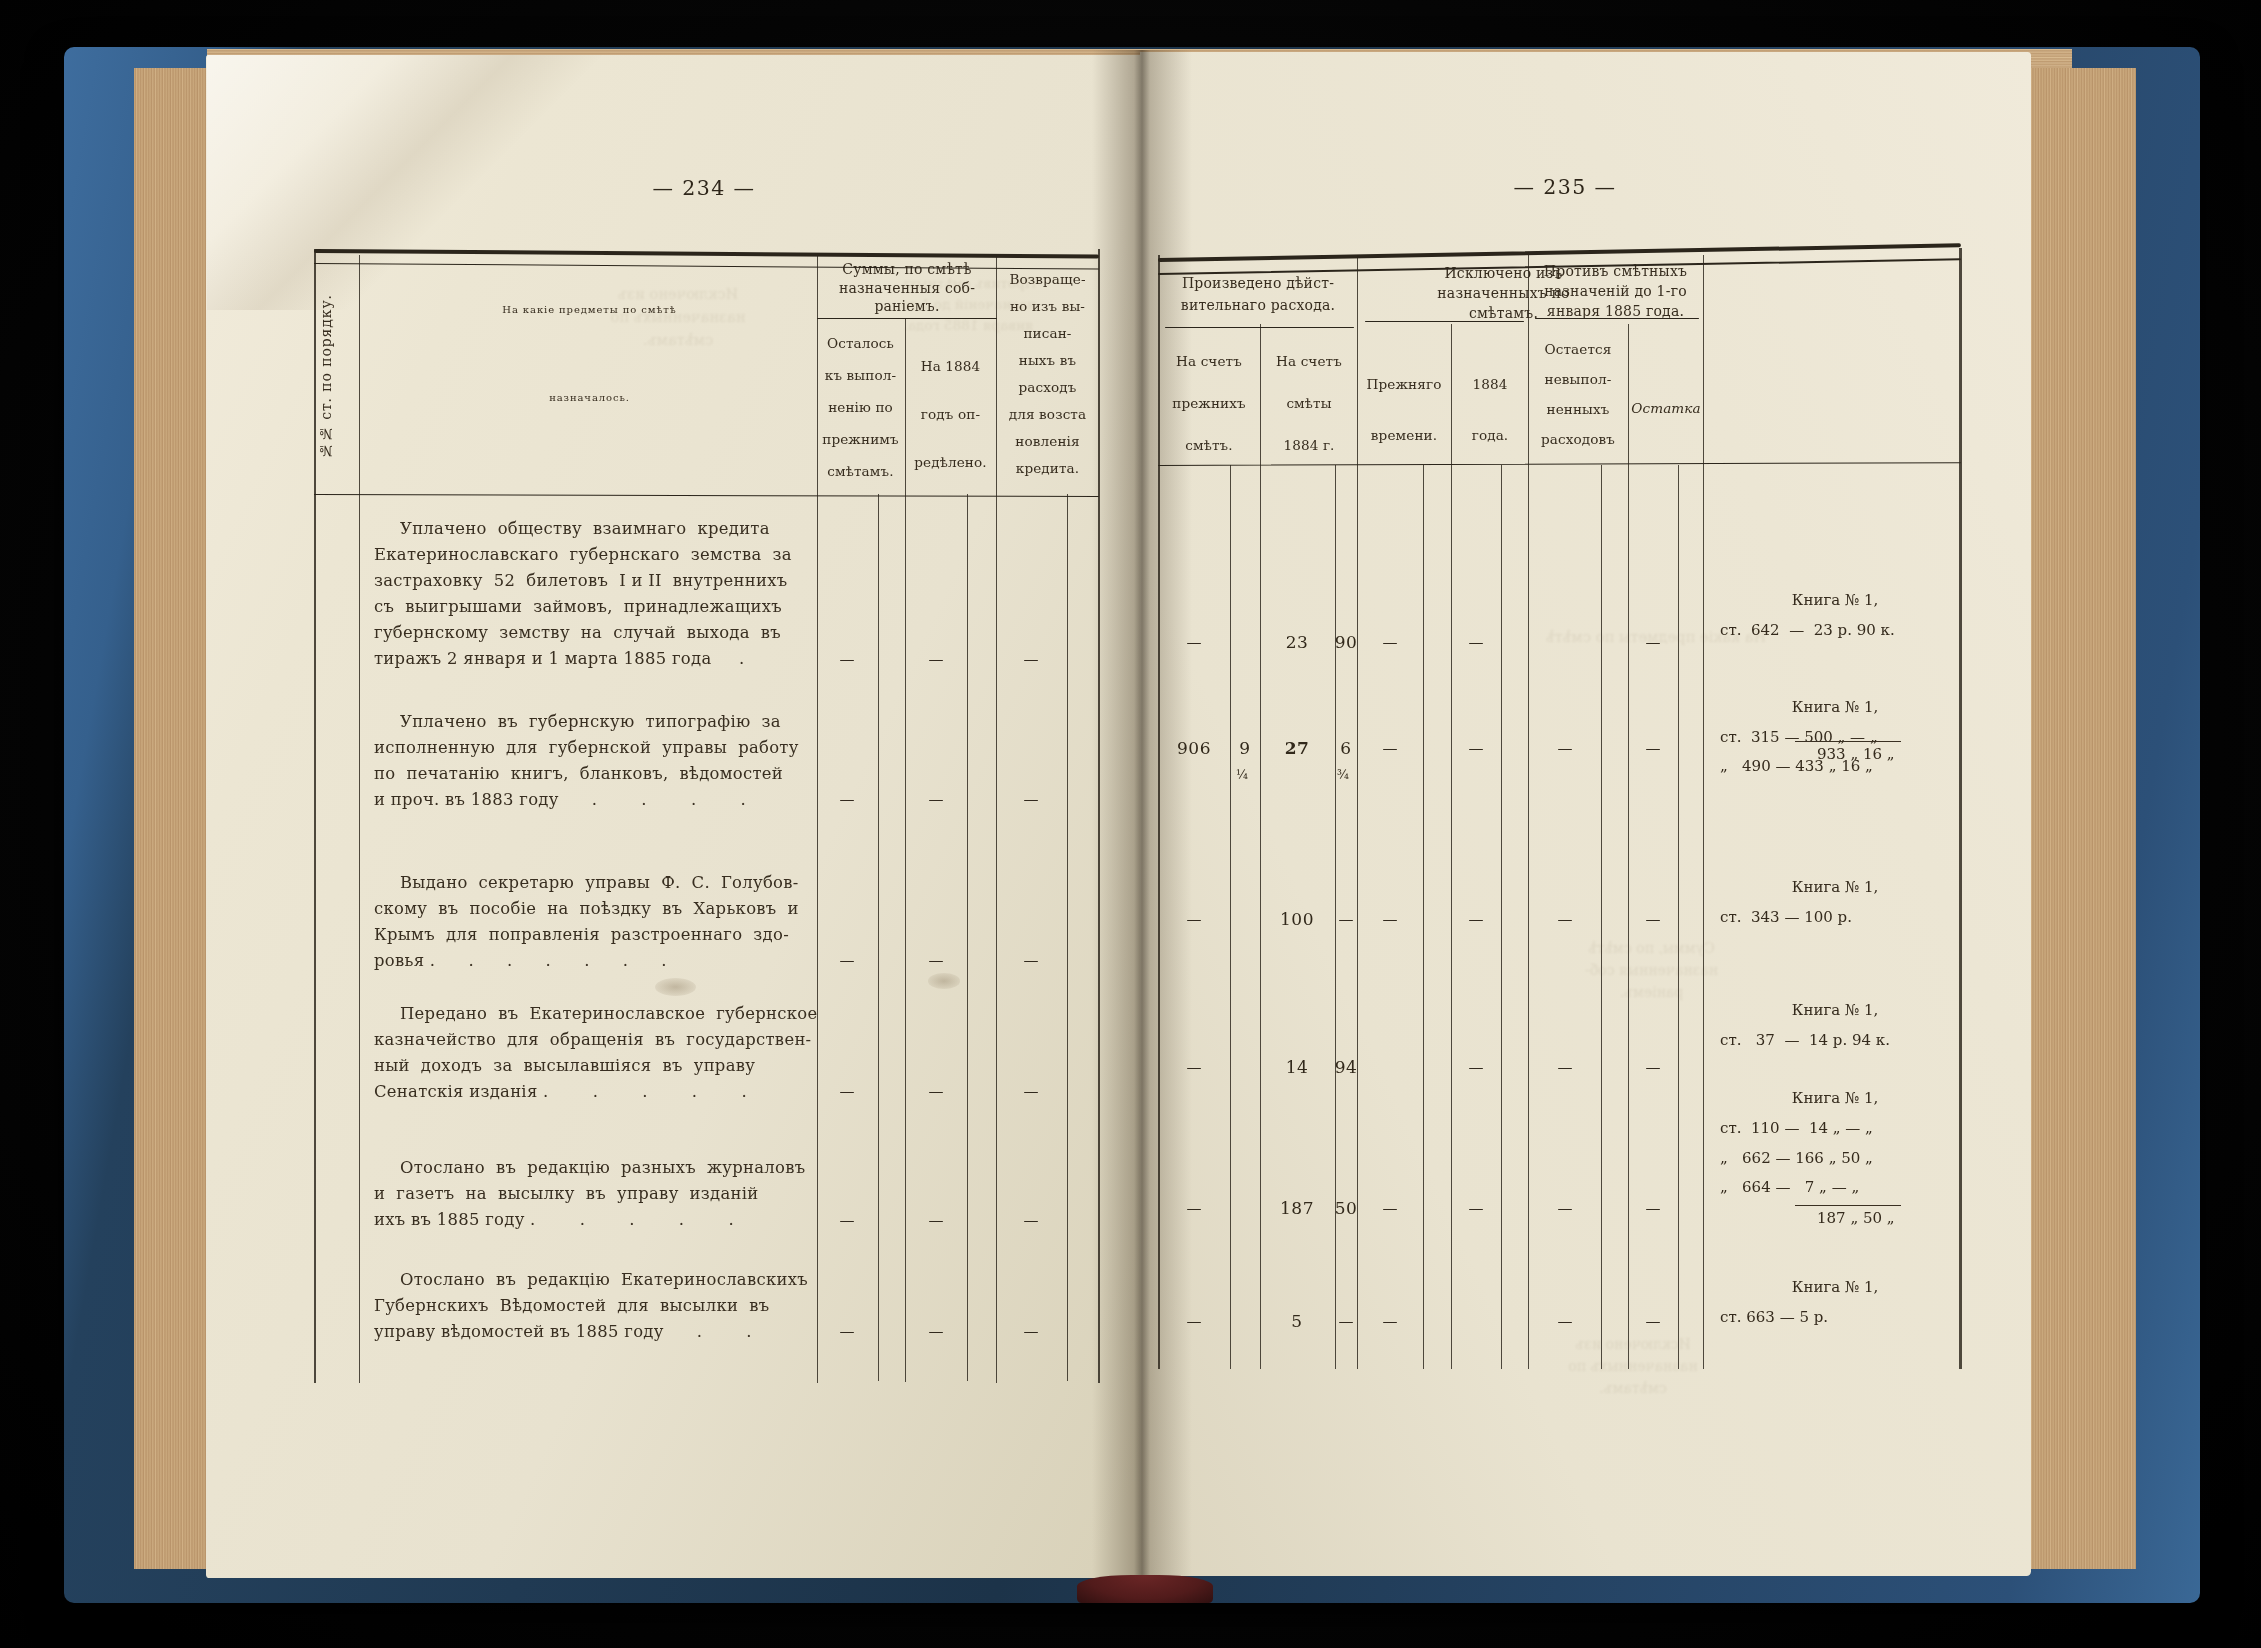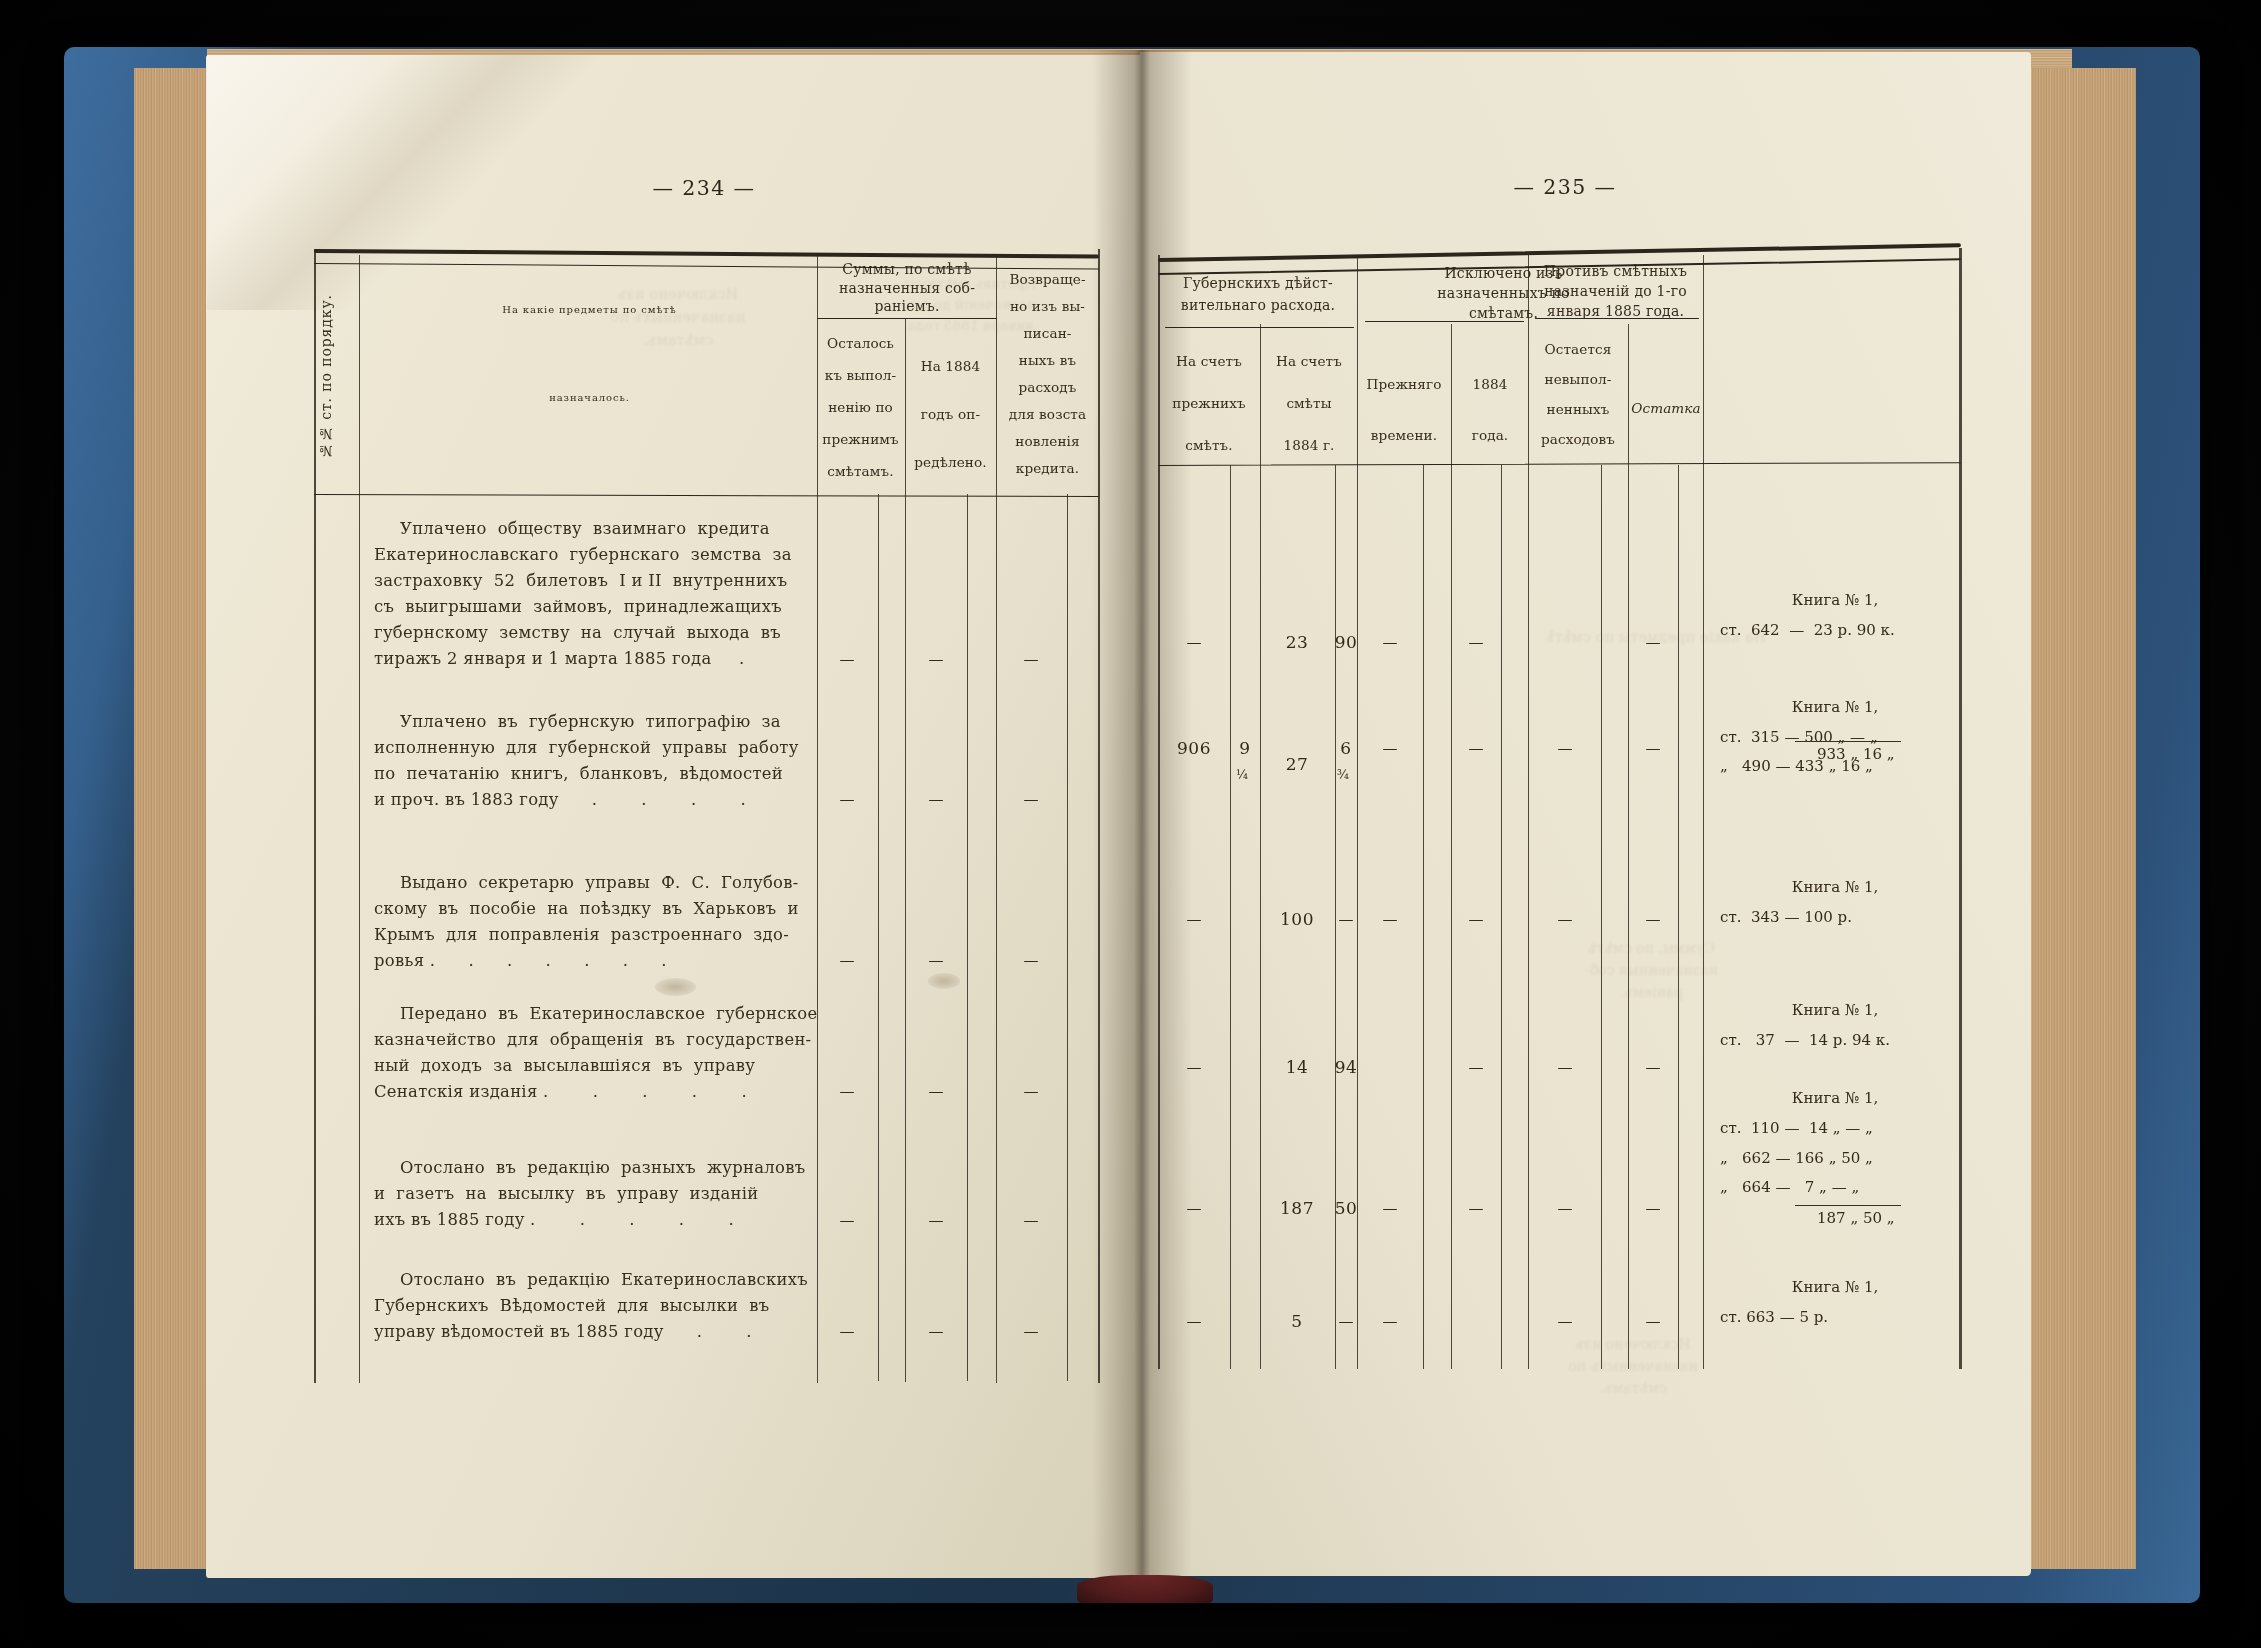--- a/index.html
+++ b/index.html
@@ -134,21 +134,21 @@
         <div class="dash" style="left: 847px; top: 1220px;">—</div>
         <div class="dash" style="left: 936px; top: 1220px;">—</div>
         <div class="dash" style="left: 1031px; top: 1220px;">—</div>
         <div class="dash" style="left: 847px; top: 1331px;">—</div>
         <div class="dash" style="left: 936px; top: 1331px;">—</div>
         <div class="dash" style="left: 1031px; top: 1331px;">—</div>
       </div>
   </div>
 
   <div>
-    <div class="hdr group-h" style="left:1158px;top:272px;width:200px;line-height:22px;">Губернскихъ дѣйст-
+    <div class="hdr group-h" style="left:1158px;top:272px;width:200px;line-height:22px;">Произведено дѣйст-
 вительнаго расхода.</div>
     <div class="hdr group-h" style="left:1420px;top:263px;width:167px;">Исключено изъ
 назначенныхъ  по
 смѣтамъ.</div>
     <div class="hdr group-h" style="left:1529px;top:261px;width:173px;">Противъ  смѣтныхъ
 назначеній  до  1-го
 января 1885 года.</div>
 
     <div class="hdr sub-h" style="left:1159px;top:340px;width:100px;line-height:42px;">На счетъ
 прежнихъ
@@ -169,21 +169,21 @@
     <div id="right-cells">
         <div class="dash" style="left: 1194px; top: 642px;">—</div>
         <div class="amt" style="left: 1297px; top: 642px;">23</div>
         <div class="amt" style="left: 1346px; top: 642px;">90</div>
         <div class="dash" style="left: 1390px; top: 642px;">—</div>
         <div class="dash" style="left: 1476px; top: 642px;">—</div>
         <div class="dash" style="left: 1653px; top: 642px;">—</div>
         <div class="amt" style="left: 1194px; top: 748px;">906</div>
         <div class="amt" style="left: 1245px; top: 748px;">9</div>
         <div class="frac" style="left: 1242px; top: 775px;">¼</div>
-        <div class="amt" style="left: 1297px; top: 764px;">27</div>
+        <div class="amt" style="left: 1297px; top: 748px; font-weight: bold;">27</div>
         <div class="amt" style="left: 1346px; top: 748px;">6</div>
         <div class="frac" style="left: 1343px; top: 775px;">¾</div>
         <div class="dash" style="left: 1390px; top: 748px;">—</div>
         <div class="dash" style="left: 1476px; top: 748px;">—</div>
         <div class="dash" style="left: 1565px; top: 748px;">—</div>
         <div class="dash" style="left: 1653px; top: 748px;">—</div>
         <div class="dash" style="left: 1194px; top: 919px;">—</div>
         <div class="amt" style="left: 1297px; top: 919px;">100</div>
         <div class="dash" style="left: 1346px; top: 919px;">—</div>
         <div class="dash" style="left: 1390px; top: 919px;">—</div>

